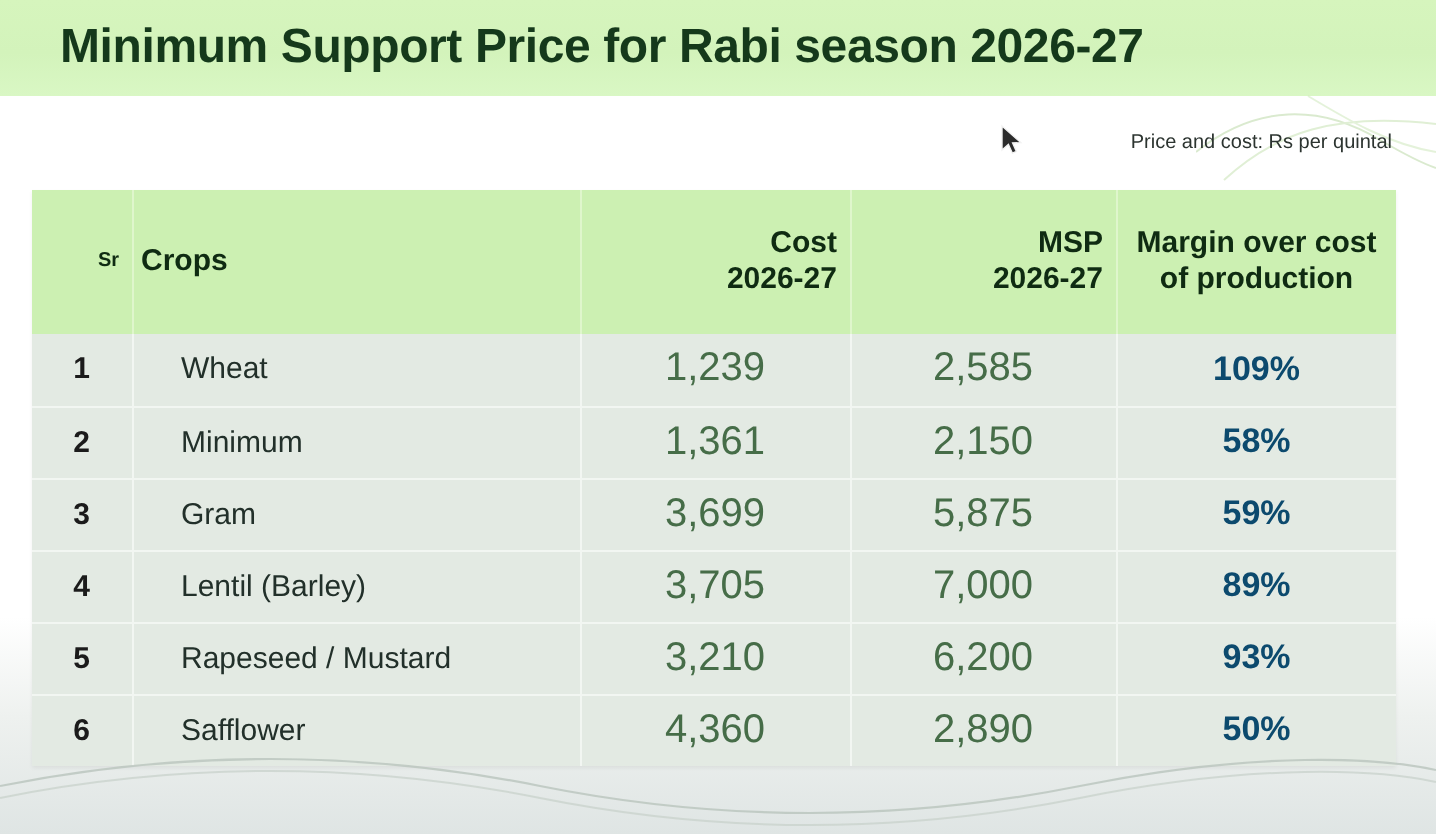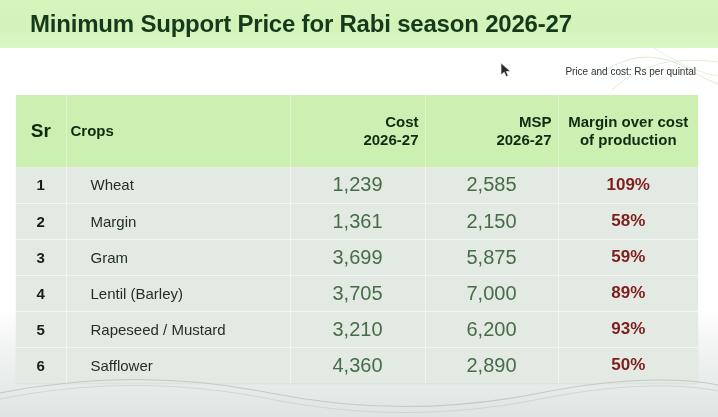--- a/index.html
+++ b/index.html
@@ -106,21 +106,21 @@
     font-size: 15px;
     font-weight: bold;
     line-height: 1.18;
     padding: 10px 6px;
     height: 72px;
     vertical-align: middle;
     border-right: 1px solid #dff6cc;
     box-sizing: border-box;
   }
   thead th:last-child { border-right: none; margin-left: 40px; }
-  thead th.th-sr   { text-align: center; font-size: 19px; margin-top: 32px; }
+  thead th.th-sr   { text-align: right; font-size: 10px; margin-top: 32px; }
   thead th.th-crop { text-align: left; padding-left: 4px; }
   thead th.th-num  { text-align: right; }
   thead th.th-margin { text-align: center; padding: 6px 8px; }
 
   tbody td {
     background: #e3eae3;
     font-size: 15px;
     color: #3f5f41;
     height: 36px;
     padding: 4px 6px;
@@ -145,21 +145,21 @@
     font-weight: normal;
     font-size: 15px;
   }
   td.cell-num {
     text-align: center;
     color: #466d48;
     font-size: 20px;
   }
   td.cell-margin {
     text-align: center;
-    color: #7f1d1d;
+    color: #0c4a6e;
     font-weight: bold;
     font-size: 17px;
   }
 </style>
 </head>
 <body>
 
 <div id="screen">
 
   <div class="title-band">
@@ -205,21 +205,21 @@
       <tbody>
         <tr>
           <td class="cell-sr">1</td>
           <td class="cell-crop">Wheat</td>
           <td class="cell-num">1,239</td>
           <td class="cell-num">2,585</td>
           <td class="cell-margin">109%</td>
         </tr>
         <tr>
           <td class="cell-sr">2</td>
-          <td class="cell-crop">Margin</td>
+          <td class="cell-crop">Minimum</td>
           <td class="cell-num">1,361</td>
           <td class="cell-num">2,150</td>
           <td class="cell-margin">58%</td>
         </tr>
         <tr>
           <td class="cell-sr">3</td>
           <td class="cell-crop">Gram</td>
           <td class="cell-num">3,699</td>
           <td class="cell-num">5,875</td>
           <td class="cell-margin">59%</td>

